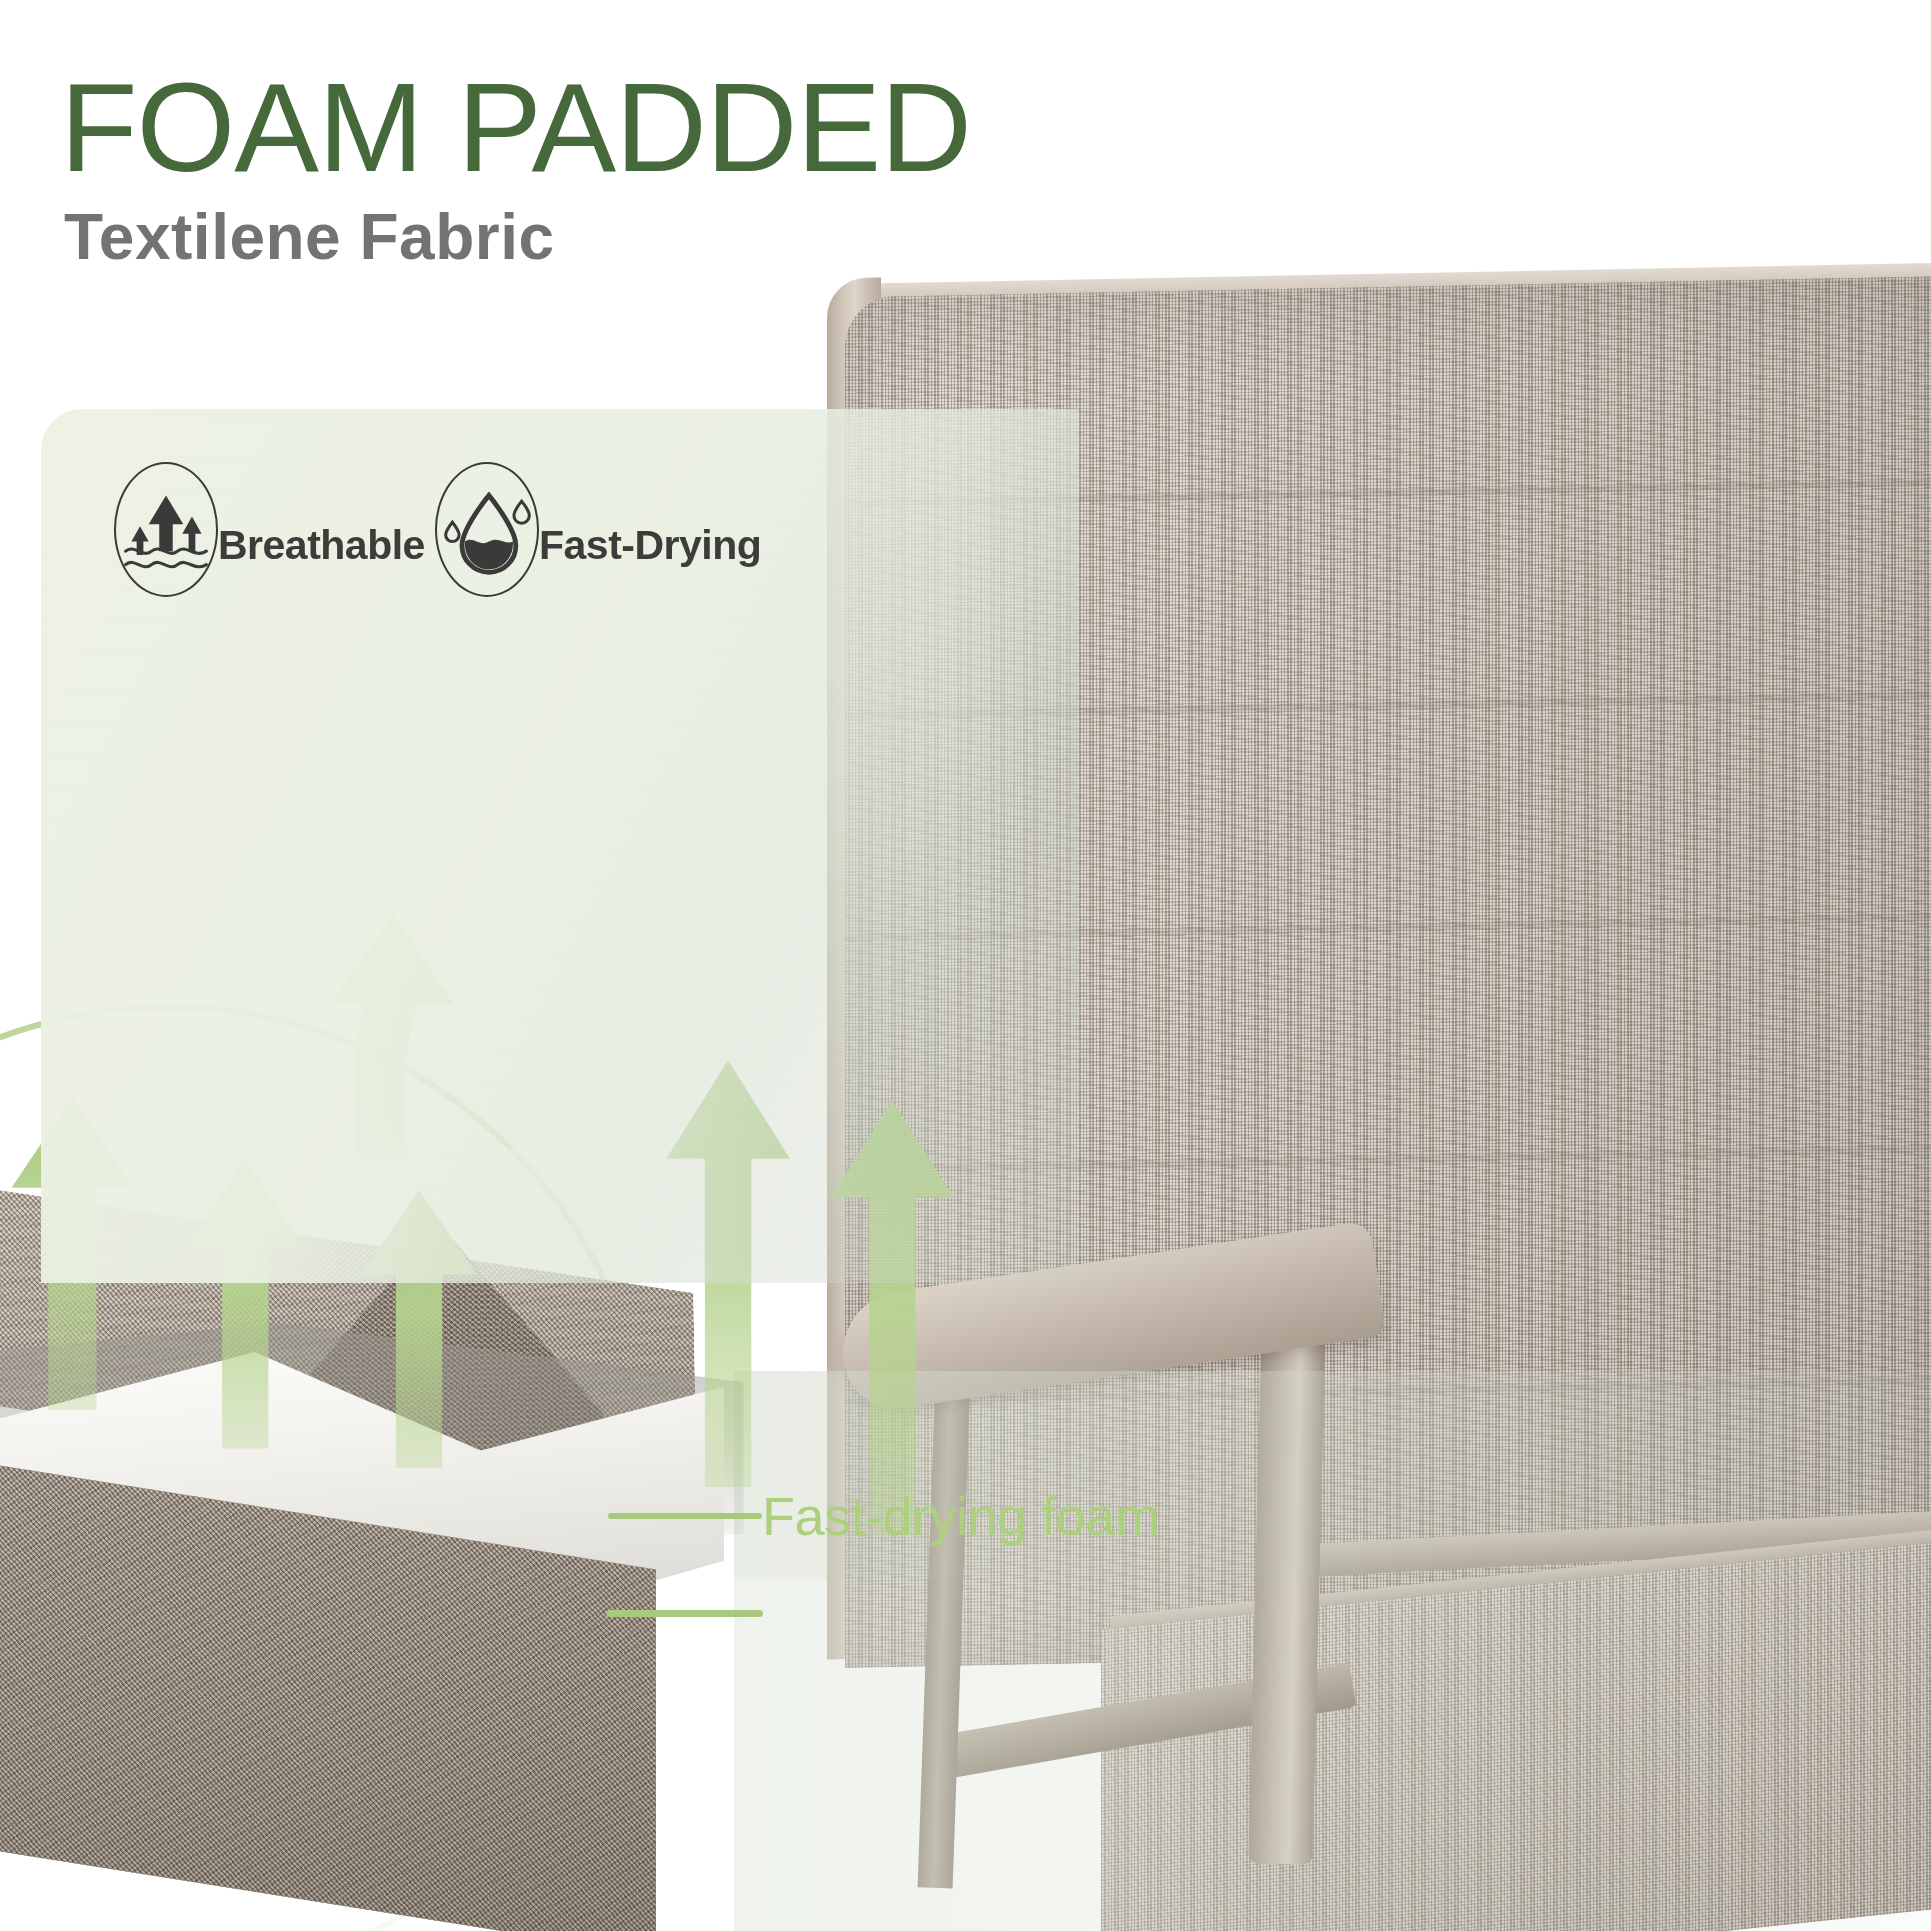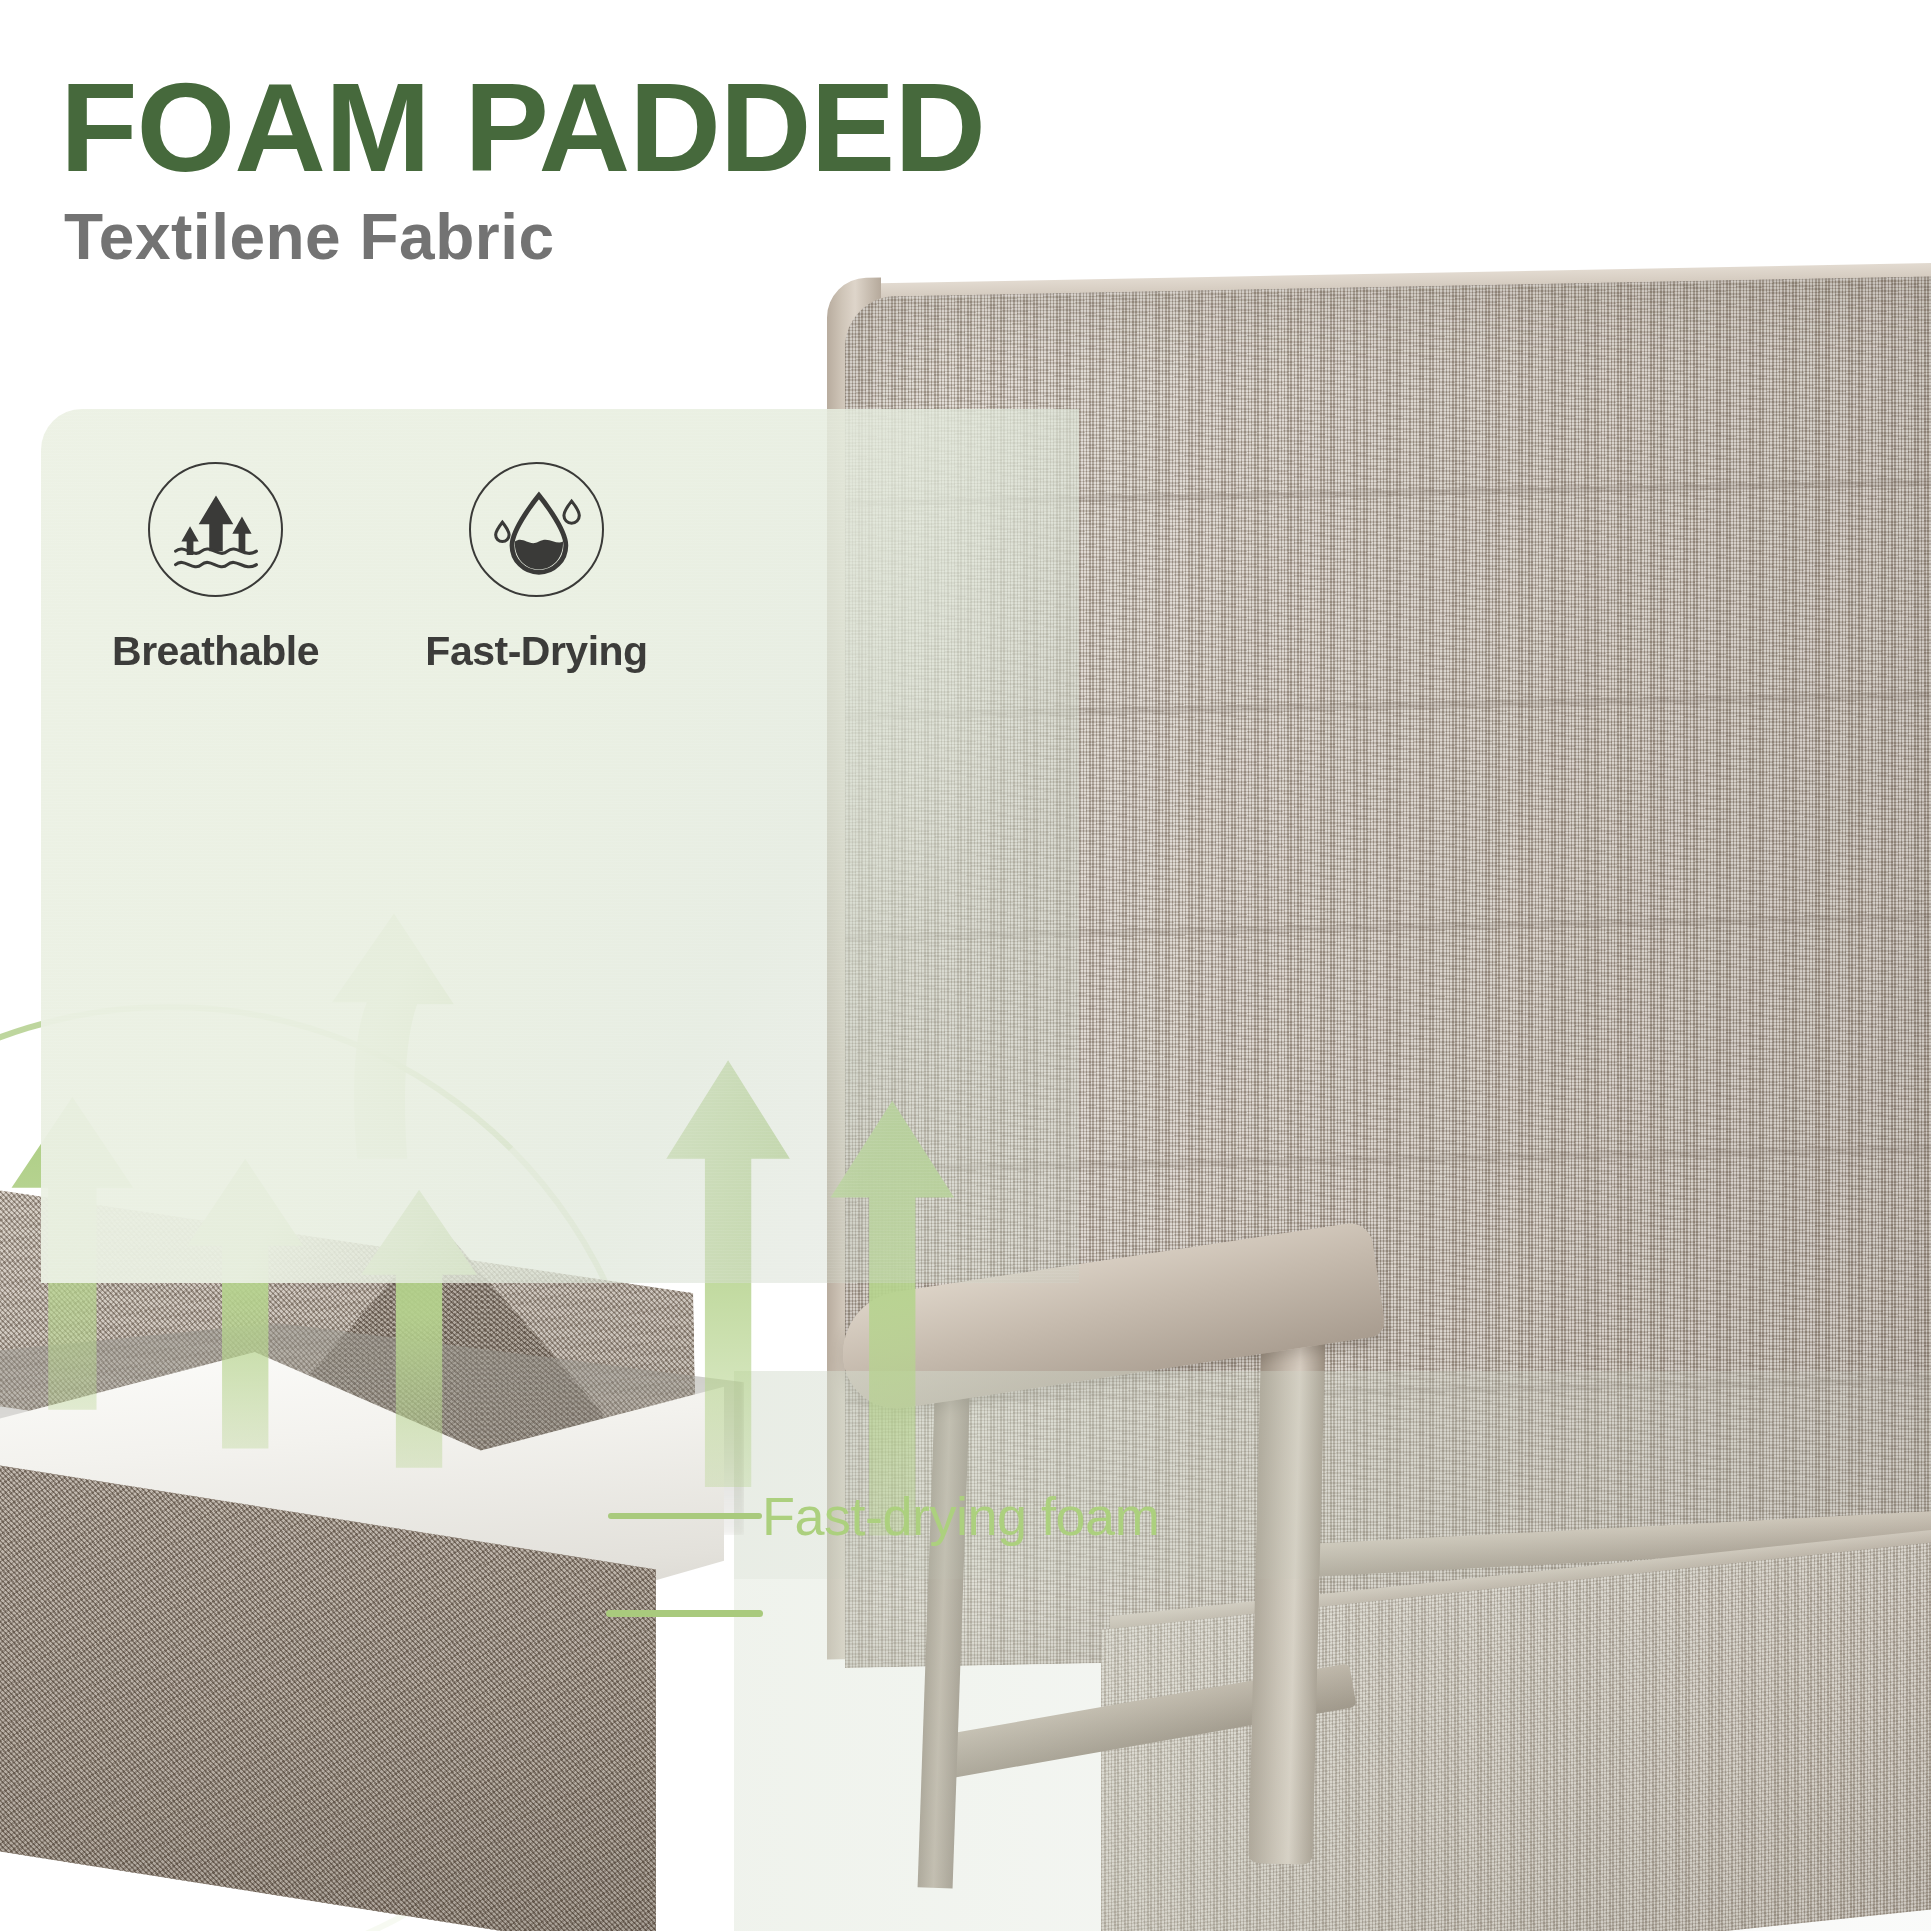--- a/index.html
+++ b/index.html
@@ -112,32 +112,32 @@
     background:linear-gradient(90deg, rgba(214,222,208,.55), rgba(206,214,200,.30) 55%, rgba(200,208,196,.14));
   }
   .band-b {
     position:absolute; left:734px; top:1579px; width:1197px; height:352px;
     background:linear-gradient(90deg, rgba(222,229,216,.48), rgba(212,220,208,.22) 58%, rgba(205,213,202,.10));
   }
 
   
   .headline {
     position:absolute; left:60px; top:64px;
-    font-size:127px; font-weight:700; letter-spacing:-1px;
+    font-size:127px; font-weight:400; letter-spacing:-1px;
     line-height:1.0; color:#46693c; white-space:nowrap;
   }
   .subheadline {
     position:absolute; left:64px; top:205px;
     font-size:64px; font-weight:700; letter-spacing:0.5px;
     line-height:1.0; color:#737373; white-space:nowrap;
   }
 
   
   .features { position:absolute; left:114px; top:462px; display:flex; gap:118px; }
-  .feature { width:203px; display:flex; flex-direction:column; align-items:center;text-align:center; }
+  .feature { width:203px; display:flex; flex-direction:row; align-items:center;text-align:center; }
   .feature .badge {
     width:135px; height:135px; border-radius:50%;
     border:2.9px solid #3a3a38; display:flex; align-items:center; justify-content:center;
   }
   .feature .flabel {
     margin-top:31px; font-size:41px; font-weight:700; color:#3c3c3a;
     letter-spacing:-0.5px; white-space:nowrap;
   }
 
   .arc-circle {

